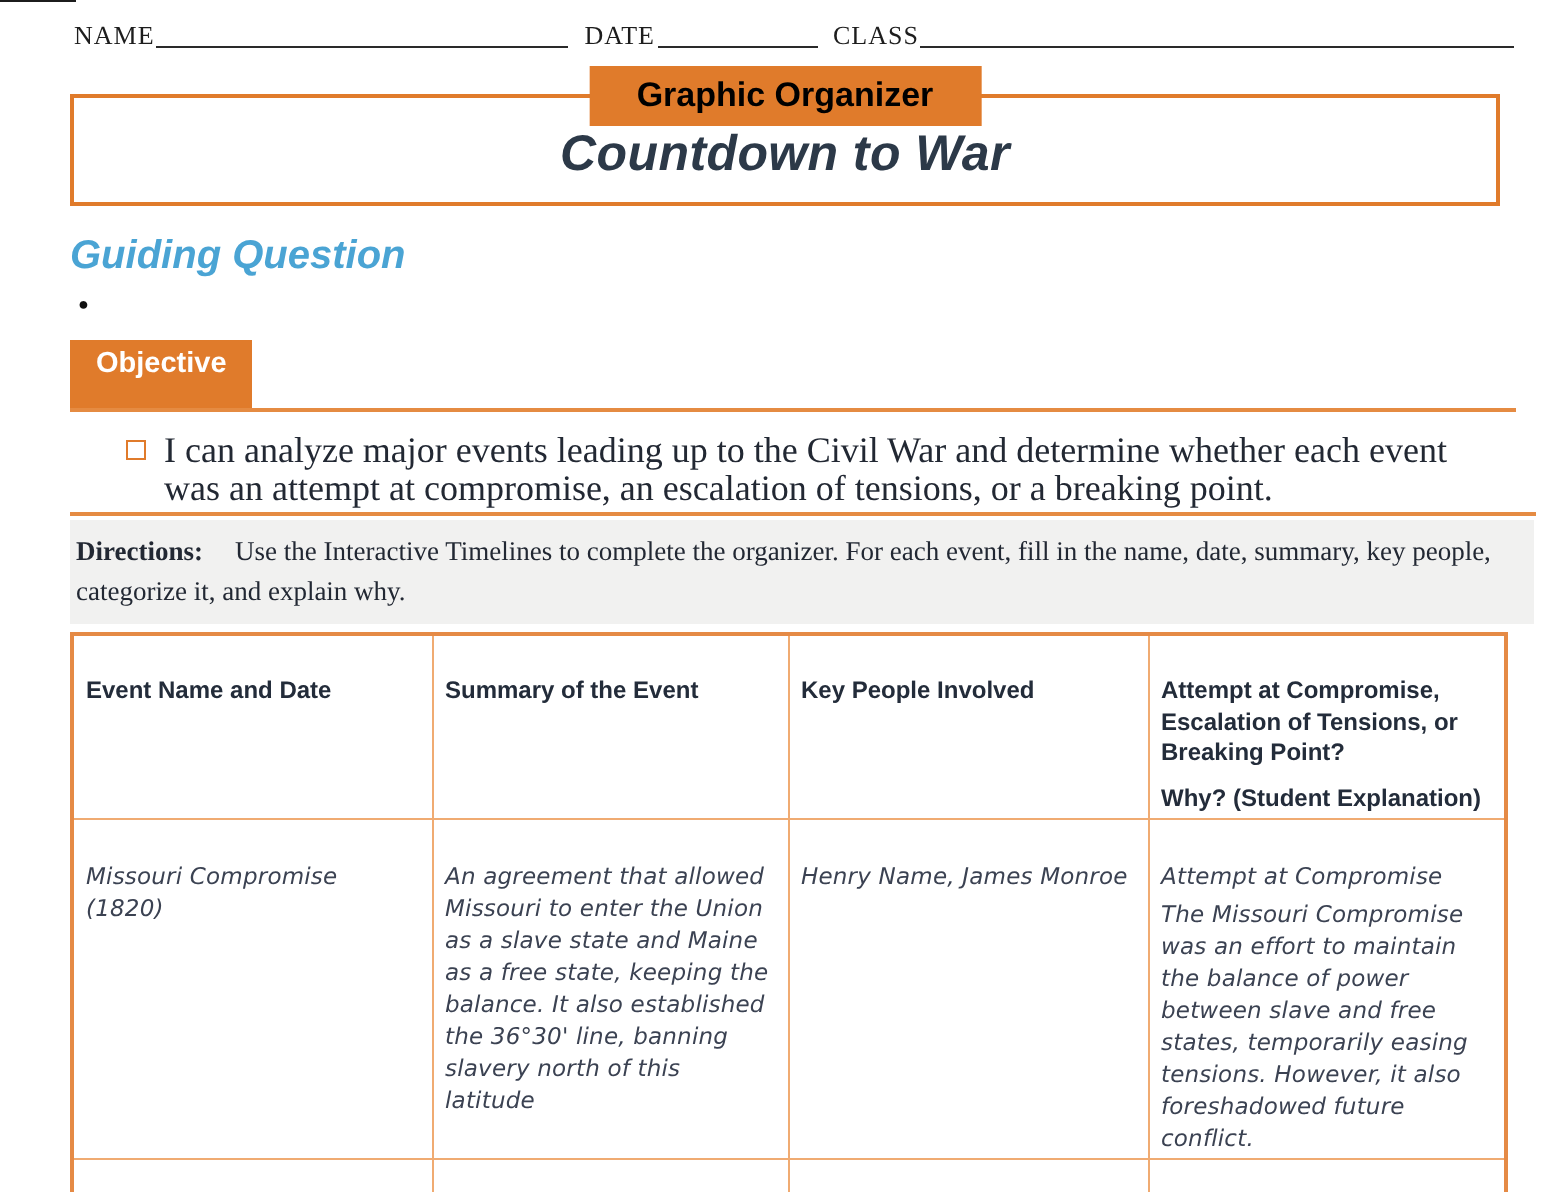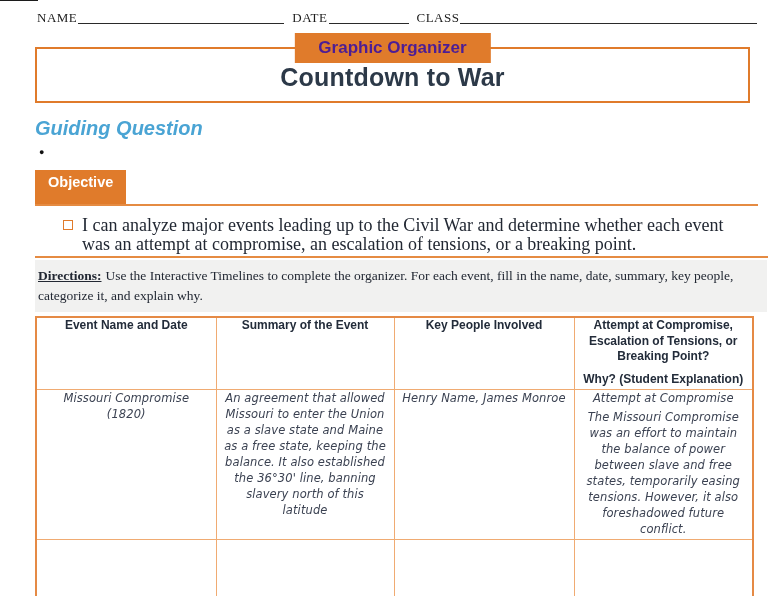--- a/index.html
+++ b/index.html
@@ -30,27 +30,27 @@
   
   .title-box {
     position: relative;
     margin: 21px 30px 0 35px;
     border: 2.5px solid #E07B2B;
     text-align: center;
     padding: 14px 0 10px 0;
   }
   .go-badge {
     position: absolute; top: -16px; left: 50%; transform: translateX(-50%);
-    background: #E07B2B; color: #4c1d95;
+    background: #E07B2B; color: #000000;
     font-family: "Liberation Sans", sans-serif; font-weight: bold;
     font-size: 17px; padding: 5px 24px; white-space: nowrap;
   }
   .doc-title {
     font-family: "Liberation Sans", sans-serif; font-weight: bold;
-    font-size: 25px; color: #2C3948; letter-spacing: 0.2px; line-height: 28px;
+    font-size: 25px; color: #2C3948; letter-spacing: 0.2px; line-height: 28px; font-style: italic;
   }
 
   
   .guiding-heading {
     margin: 14px 0 0 35px;
     font-family: "Liberation Sans", sans-serif;
     font-weight: bold; font-style: italic;
     font-size: 20px; line-height: 22px; color: #4AA4D4;
   }
   .bullet-row {
@@ -82,32 +82,32 @@
 
   .section-rule { margin: 2px 12px 0 35px; border-bottom: 2px solid #E58B42; }
 
   
   .directions-panel {
     margin: 2px 13px 0 35px;
     background: #F1F1F0;
     padding: 6px 10px 7px 3px;
     font-size: 13.5px; line-height: 19.5px;
   }
-  .directions-panel b { margin-right: 4px; text-decoration: underline; }
+  .directions-panel b { margin-right: 16px; }
 
   
   table.org-table {
     margin: 4px 0 0 35px;
     width: 717px;
     border-collapse: collapse;
     table-layout: fixed;
     border: 2.5px solid #E58A45;
     font-family: "Liberation Sans", sans-serif;
   }
-  .org-table td { border: 1.6px solid #F0AB72; vertical-align: top; text-align: center; padding: 0 6px 2px 6px; }
+  .org-table td { border: 1.6px solid #F0AB72; vertical-align: top; text-align: left; padding: 20px 6px 2px 6px; }
   .th-cell {
     font-weight: bold; font-size: 12px; line-height: 15.5px; color: #232C3A;
   }
   .why-line { margin-top: 7px; font-weight: bold; font-size: 12px; line-height: 15px; color: #232C3A; }
   .hand {
     font-family: "DejaVu Sans", sans-serif;
     font-style: italic;
     font-size: 11.5px; line-height: 16px;
     color: #3B4252; letter-spacing: 0.1px;
   }

